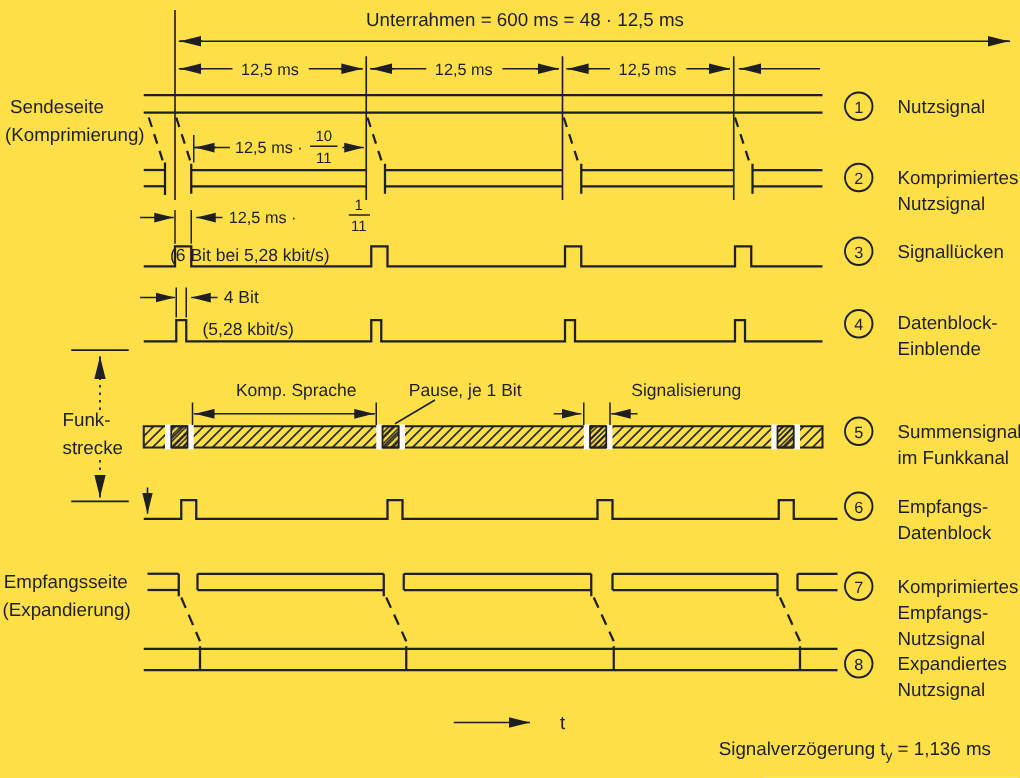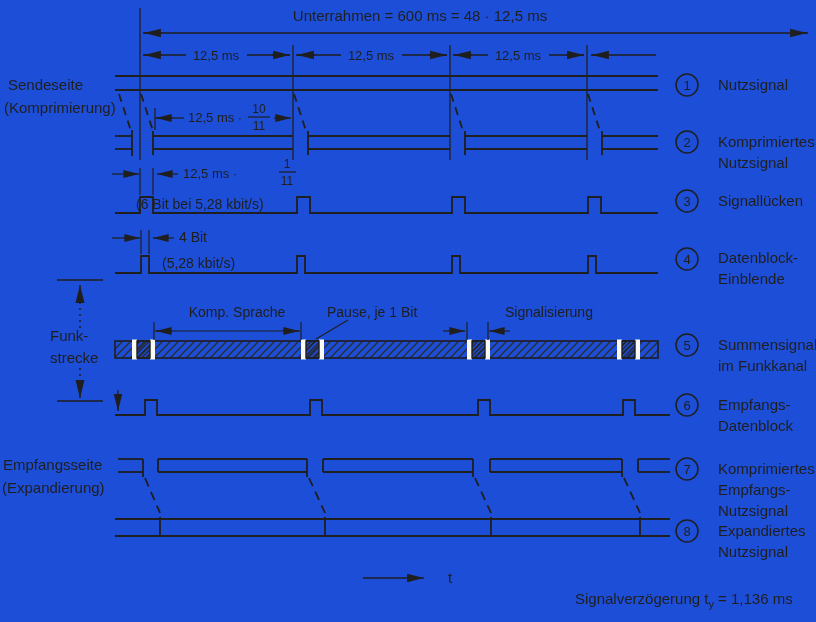--- a/index.html
+++ b/index.html
@@ -1,16 +1,16 @@
 <!DOCTYPE html>
 <html><head>
 <meta charset="utf-8">
 <style>
   html,body{margin:0;padding:0;background:#e8e8e4;}
-  .page{width:816px;height:622px;background:#1d4ed8;position:relative;overflow:hidden;
+  .page{width:816px;height:622px;background:#fde047;position:relative;overflow:hidden;
         font-family:"Liberation Sans", sans-serif;}
   svg{display:block;}
   text{fill:#1f1f1f;font-family:"Liberation Sans", sans-serif;}
   .lbl{font-size:15px;}
   .ann{font-size:14px;}
   .frac{font-size:12px;}
   .num{font-size:13px;}
 </style>
 </head>
 <body>

